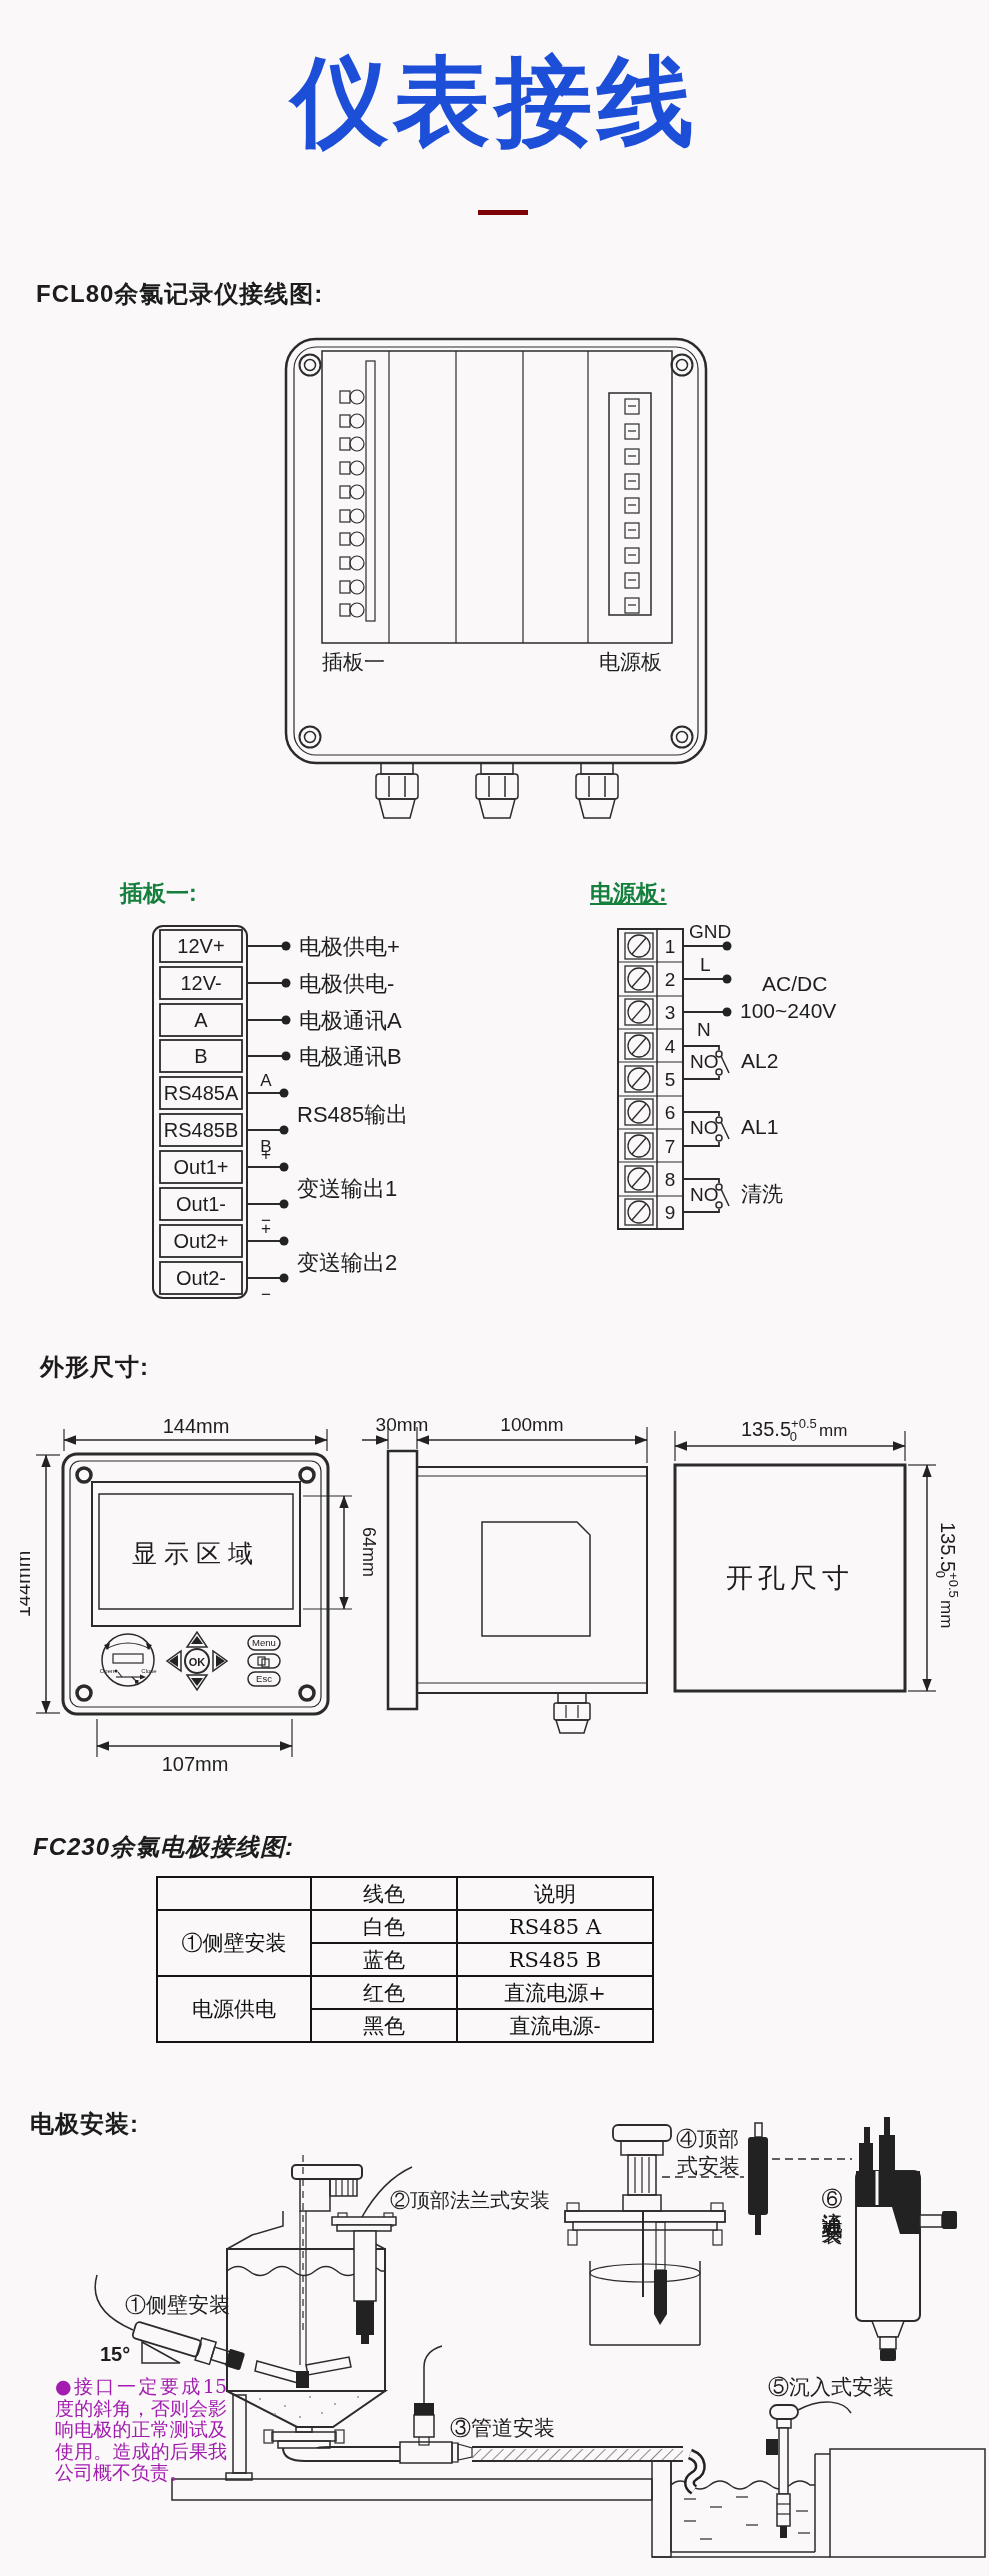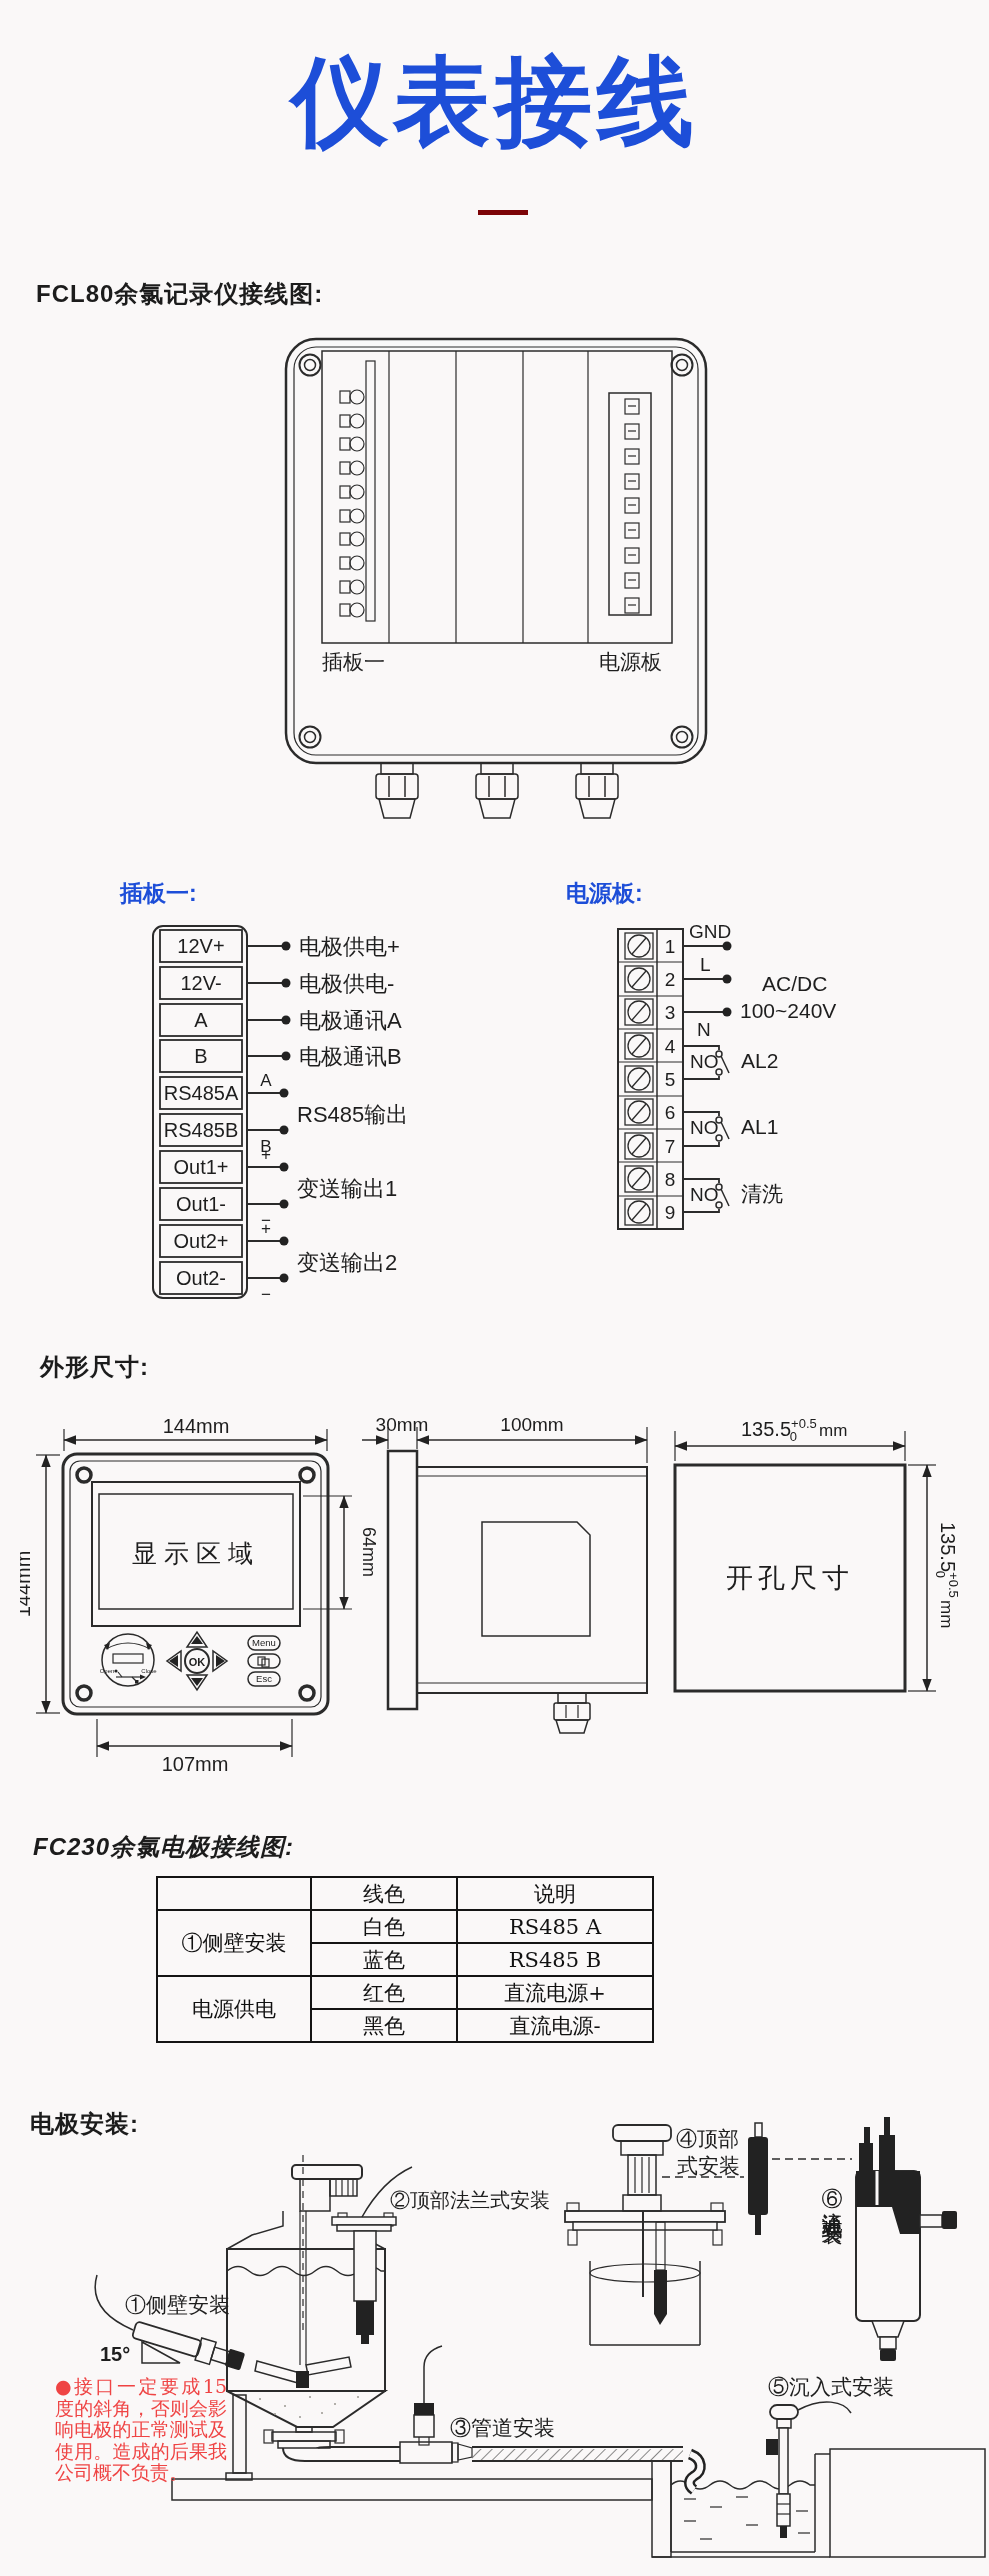--- a/index.html
+++ b/index.html
@@ -2,36 +2,36 @@
 <html><head>
 <meta charset="utf-8">
 <style>
   html,body{margin:0;padding:0;}
   .page{position:relative;width:990px;height:2576px;background:#faf8f8;overflow:hidden;
         font-family:"Liberation Sans",sans-serif;color:#222;}
   .page-title{position:absolute;top:38px;left:0;width:990px;text-align:center;
         font-size:97px;font-weight:bold;letter-spacing:5px;color:#1d4ed8;}
   .red-dash{position:absolute;left:478px;top:210px;width:50px;height:5px;background:#7c0407;}
   .sec-heading{position:absolute;font-size:24px;font-weight:bold;color:#1c1c1c;letter-spacing:1px;}
-  .sub-heading{position:absolute;font-size:23px;font-weight:bold;color:#1d4ed8;}
+  .sub-heading{position:absolute;font-size:23px;font-weight:bold;color:#15803d;}
   svg{position:absolute;}
   svg text{font-family:"Liberation Sans",sans-serif;fill:#1e1e1e;}
   .ts{font-family:"DejaVu Serif",serif;}
   .ln{stroke:#2b2b2b;fill:none;}
   .bg{fill:#faf8f8;}
   .blk{fill:#222;stroke:none;}
   .w1{stroke-width:1.2px;} .w15{stroke-width:1.5px;} .w2{stroke-width:2px;}
   .w25{stroke-width:2.5px;} .w3{stroke-width:3px;}
   .dim{font-size:20px;}
   .wire-table{position:absolute;left:156px;top:1876px;border-collapse:collapse;
         font-family:"DejaVu Serif",serif;font-size:21px;color:#111;padding-left:15px;}
   .wire-table td{border:2px solid #141414;text-align:center;padding:0 6px;height:31px;}
   .wt-c1{width:140px;} .wt-c2{width:132px;} .wt-c3{width:182px;}
   .note-block{position:absolute;left:55px;top:2376px;width:172px;
-        font-family:"DejaVu Serif",serif;font-size:19px;line-height:21.5px;color:#ef4444;text-align:justify;}
+        font-family:"DejaVu Serif",serif;font-size:19px;line-height:21.5px;color:#a21caf;text-align:justify;}
   .vlabel{position:absolute;left:818px;top:2171px;height:170px;
         font-family:"DejaVu Serif",serif;font-size:21px;color:#1a1a1a;
         writing-mode:vertical-rl;text-orientation:upright;letter-spacing:3px;}
 </style>
 </head>
 <body>
 
 <div class="page">
 
   <div class="page-title">仪表接线</div>
@@ -128,21 +128,21 @@
           <rect x="581" y="763" width="32" height="11"></rect>
           <rect x="576" y="774" width="42" height="25" rx="3"></rect>
          <line x1="589" y1="776" x2="589" y2="797"></line>
           <line x1="605" y1="776" x2="605" y2="797"></line>
          <polygon points="579,799 615,799 610,818 584,818"></polygon>
         </g>
     </g>
   </svg>
 
   <div class="sub-heading" style="left:120px;top:878px;">插板一:</div>
-  <div class="sub-heading" style="left:566px;top:878px;">电源板:</div>
+  <div class="sub-heading" style="left:590px;top:878px;text-decoration:underline;">电源板:</div>
 
   <svg style="left:95px;top:900px;" width="805" height="412" viewBox="95 900 805 412">
 
     <g>
       <rect x="153" y="926" width="94" height="372" rx="10" class="ln w2"></rect>
       <g class="ln" stroke-width="1.8">
         <rect x="160" y="930" width="82" height="32"></rect>
           <rect x="160" y="967" width="82" height="32"></rect>
         <rect x="160" y="1004" width="82" height="32"></rect>
           <rect x="160" y="1040" width="82" height="32"></rect>

